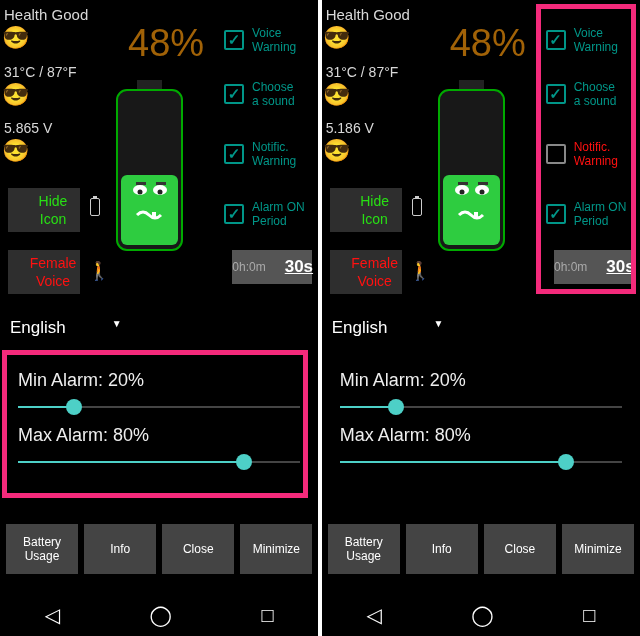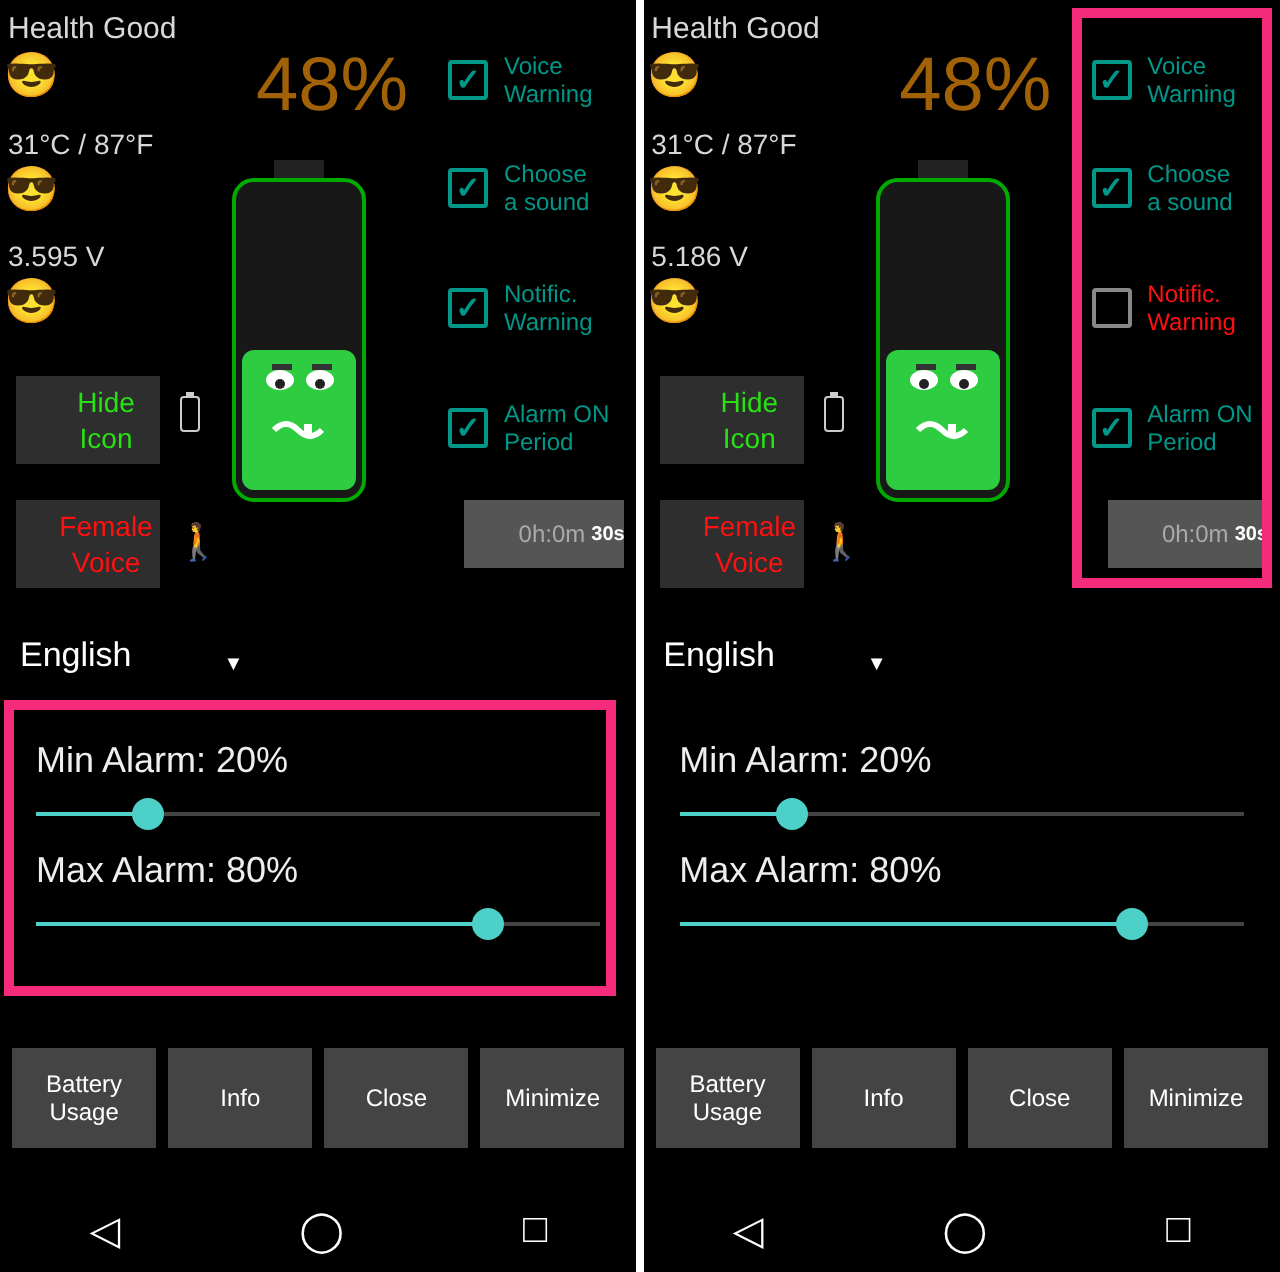--- a/index.html
+++ b/index.html
@@ -20,23 +20,23 @@
   .btn { position:absolute; background:#222; border:none; color:#fff; font-size:14px; text-align:center; cursor:pointer; display:flex; flex-direction:column; align-items:center; justify-content:center; line-height:1.3;padding-left:18px; }
   .btn-hide { left:8px; top:188px; width:72px; height:44px; color:#28e014; background:#2e2e2e; }
   .btn-fem { left:8px; top:250px; width:72px; height:44px; color:#ff1111; background:#2e2e2e;text-align:center; }
   .person-icon { position:absolute; left:88px; top:260px; color:#00a020; font-size:18px; }
   .opt { position:absolute; left:224px; display:flex; align-items:center; }
   .cb { width:20px; height:20px; border:2px solid #009688; border-radius:2px; display:flex; align-items:center; justify-content:center; color:#009688; font-size:15px; font-weight:bold; background:transparent; cursor:pointer; }
   .cb.unchecked { border-color:#888; color:transparent; }
   .opt-label { margin-left:8px; font-size:12px; line-height:1.2; color:#009688; width:56px; }
   .opt-label.red { color:#ff1111; }
   .opt1 { top:26px; } .opt2 { top:80px; } .opt3 { top:140px; } .opt4 { top:200px; }
-  .period { position:absolute; right:6px; top:250px; width:80px; height:34px; background:#555; color:#aaa; font-size:12px; display:flex; align-items:center; justify-content:flex-end; cursor:pointer; }
-  .period b { color:#fff; font-size:10px; margin-left:3px; }
-  .lang { position:absolute; left:10px; top:318px; display:flex; align-items:flex-end; color:#fff; font-size:17px; cursor:pointer; }
+  .period { position:absolute; right:6px; top:250px; width:80px; height:34px; background:#555; color:#aaa; font-size:12px; display:flex; align-items:center; justify-content:space-between; cursor:pointer;gap:16px; }
+  .period b { color:#fff; font-size:17px; margin-left:3px;text-decoration:underline; }
+  .lang { position:absolute; left:10px; top:318px; display:flex; align-items:flex-start; color:#fff; font-size:17px; cursor:pointer; }
   .lang .arrow { margin-left:46px; font-size:10px; }
   .sliders { position:absolute; left:6px; right:6px; top:352px; padding:10px 12px 18px; }
   .slabel { color:#eee; font-size:18px; margin-top:8px; margin-bottom:6px; }
   .track { position:relative; height:20px; }
   .track .bar { position:absolute; top:9px; left:0; right:0; height:2px; background:#444; }
   .track .fill { position:absolute; top:9px; left:0; height:2px; background:#4dd0c7; }
   .track .thumb { position:absolute; top:2px; width:16px; height:16px; border-radius:50%; background:#4dd0c7; transform:translateX(-8px); cursor:pointer; }
   .bottom-btns { position:absolute; left:6px; right:6px; top:524px; display:flex; gap:6px; }
   .bbtn { flex:1; height:50px; background:#444; color:#fff; font-size:12px; border:none; display:flex; align-items:center; justify-content:center; text-align:center; line-height:1.2; cursor:pointer; }
   .nav { position:absolute; bottom:0; left:0; right:0; height:42px; background:#000; display:flex; align-items:center; justify-content:space-around; color:#fff; }
@@ -45,21 +45,21 @@
 </style>
 </head>
 <body>
 
 <div class="wrap" id="root">
     <div class="pane">
     <div class="status health">Health Good</div>
     <span class="emoji e1">😎</span>
     <div class="status temp">31°C / 87°F</div>
     <span class="emoji e2">😎</span>
-    <div class="status volt">3.595 V</div>
+    <div class="status volt">5.865 V</div>
     <span class="emoji e3">😎</span>
     <div class="percent">48%</div>
     <div class="battery-icon"><svg width="75" height="180" viewBox="0 0 75 180">
     <rect x="25" y="0" width="25" height="10" fill="#222"></rect>
     <rect x="5" y="10" width="65" height="160" rx="10" fill="#181818" stroke="#0a0" stroke-width="2"></rect>
     <rect x="9" y="95" width="57" height="70" rx="6" fill="#2ecc40"></rect>
     <ellipse cx="28" cy="110" rx="7" ry="5" fill="#fff"></ellipse>
           <circle cx="28" cy="112" r="2.5" fill="#222"></circle>
     <ellipse cx="48" cy="110" rx="7" ry="5" fill="#fff"></ellipse>
           <circle cx="48" cy="112" r="2.5" fill="#222"></circle>

